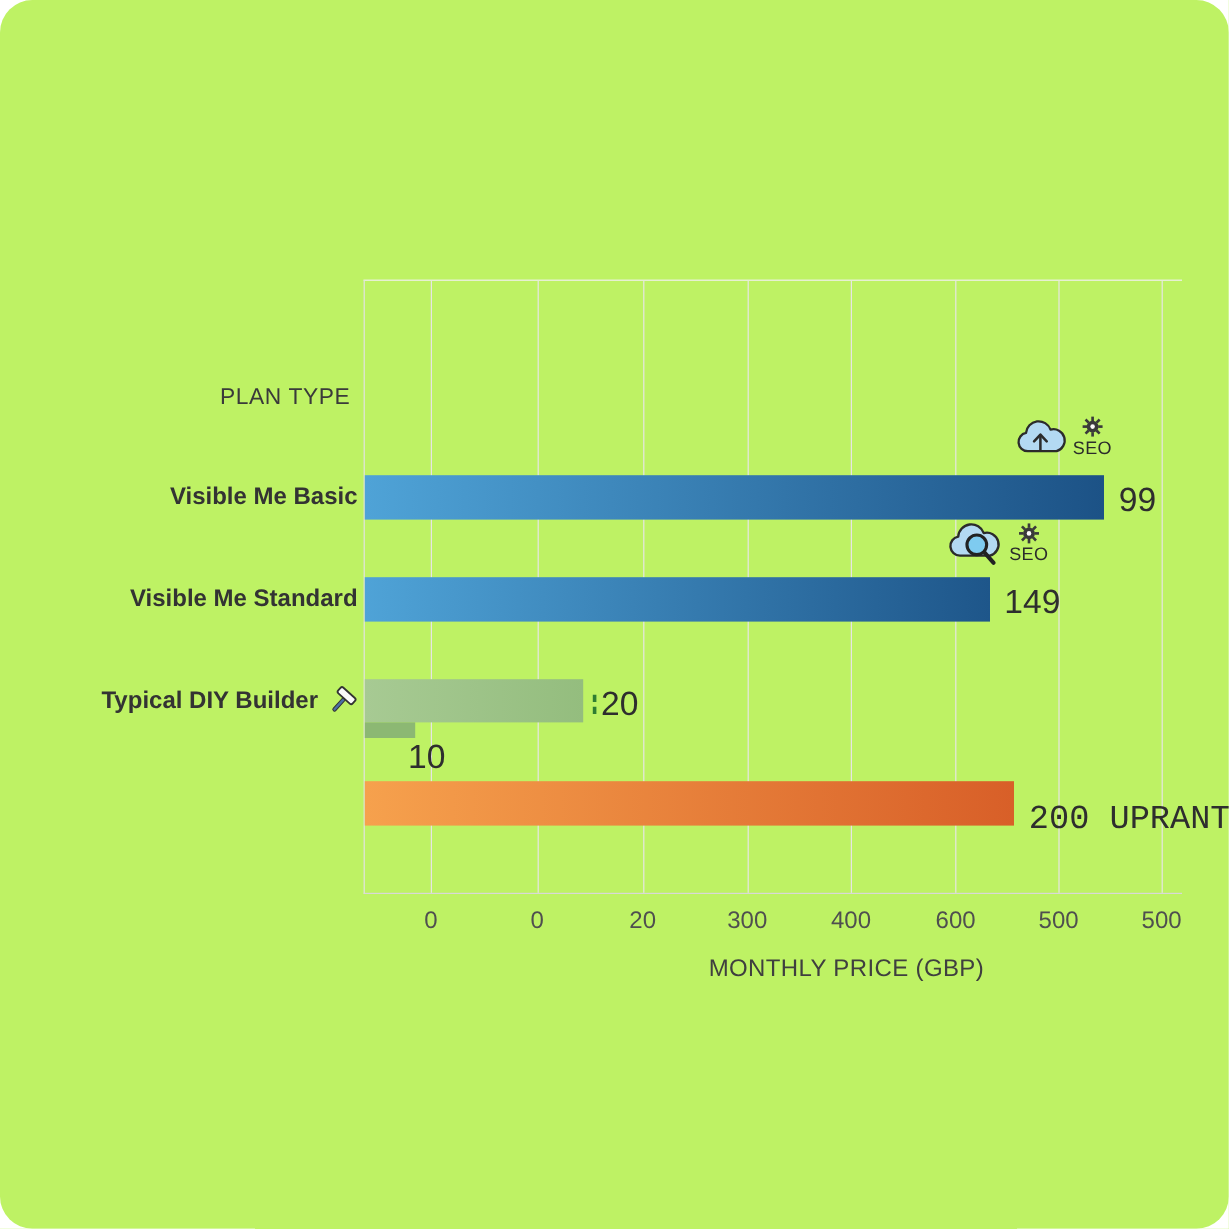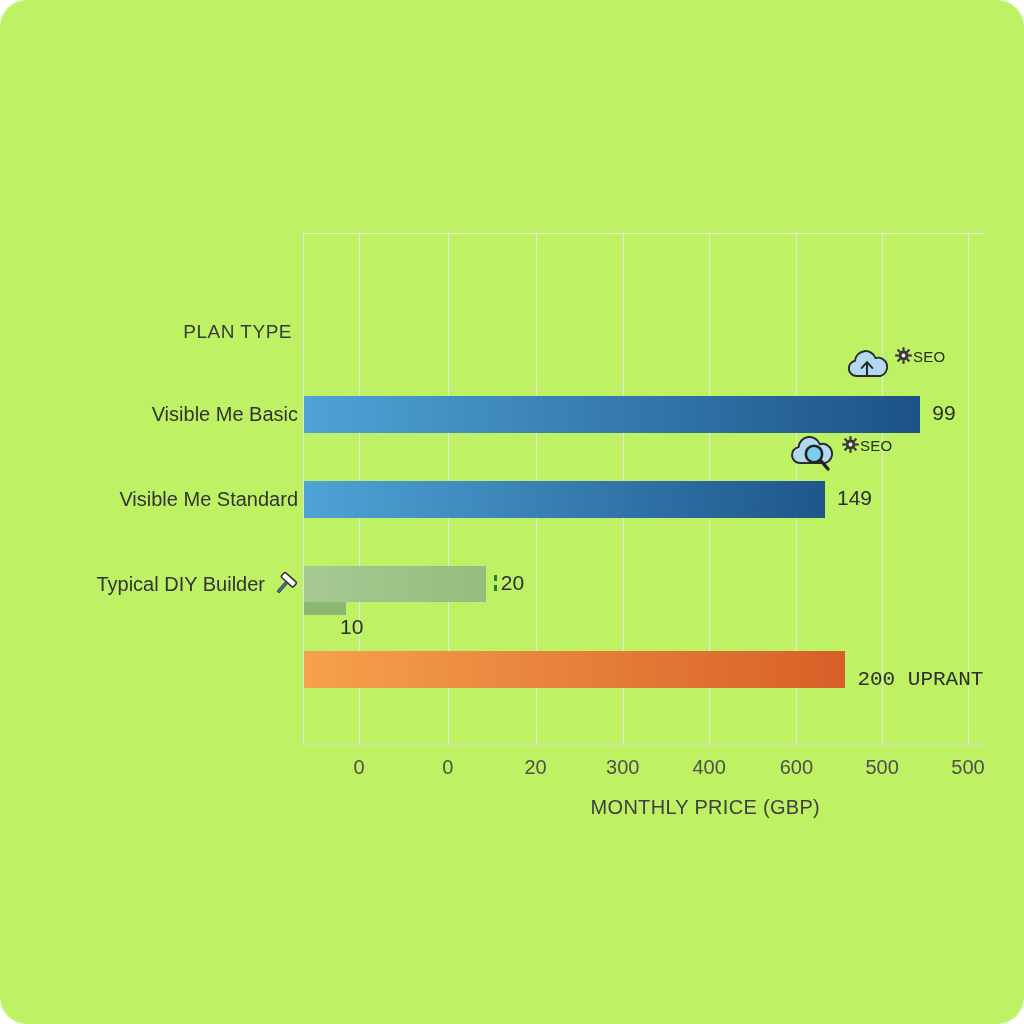--- a/index.html
+++ b/index.html
@@ -20,42 +20,42 @@
     position:absolute; top:522px; transform:translateX(-50%);
     font-size:20px; color:#4f4f4f;
   }
   .bar { position:absolute; left:0; }
   .bar-blue-1 { top:162px; height:37px; background:linear-gradient(to right,#4fa3d7,#1c5286); }
   .bar-blue-2 { top:247px; height:37px; background:linear-gradient(to right,#4fa3d7,#1e568a); }
   .bar-green  { top:332px; height:36px; background:linear-gradient(to right,#a7ca93,#94bd7e); }
   .bar-green-sub { top:368px; height:13px; background:#8cb873; }
   .bar-orange { top:417px; height:37px; background:linear-gradient(to right,#f6a14d,#d85f28); }
   .value-label {
-    position:absolute; font-size:21px; color:#2e2e2e;
+    position:absolute; font-size:28px; color:#2e2e2e;
     display:flex; align-items:center; white-space:nowrap;
   }
   .dash-marker {
     display:inline-block; width:0; height:16px;
     border-left:3px dashed #2e7d32; margin-right:4px;
   }
   .row-label {
     position:absolute; left:0; width:298px; height:30px;
     display:flex; align-items:center; justify-content:flex-end; gap:7px;
-    font-size:20px; color:#333; white-space:nowrap;
+    font-size:20px; color:#333; white-space:nowrap;font-weight:bold;
   }
   .col-header {
     position:absolute; left:0; top:321px; width:292px; text-align:right;
     font-size:19px; letter-spacing:0.5px; color:#3a3a3a;
   }
   .x-axis-title {
     position:absolute; left:300px; top:796px; width:520px; text-align:right;
     font-size:20px; letter-spacing:0.3px; color:#3f3f3f;
   }
   .badge { position:absolute; display:flex; align-items:flex-start; gap:4px; }
-  .badge-col { display:flex; flex-direction:row; align-items:center; line-height:1; }
+  .badge-col { display:flex; flex-direction:column; align-items:center; line-height:1; }
   .seo-text { font-size:15px; color:#2b2b2b; letter-spacing:0.3px; margin-top:1px; }
   svg { display:block; }
 </style>
 </head>
 <body>
 
 <div class="canvas">
 
   <div class="col-header">PLAN TYPE</div>
 

